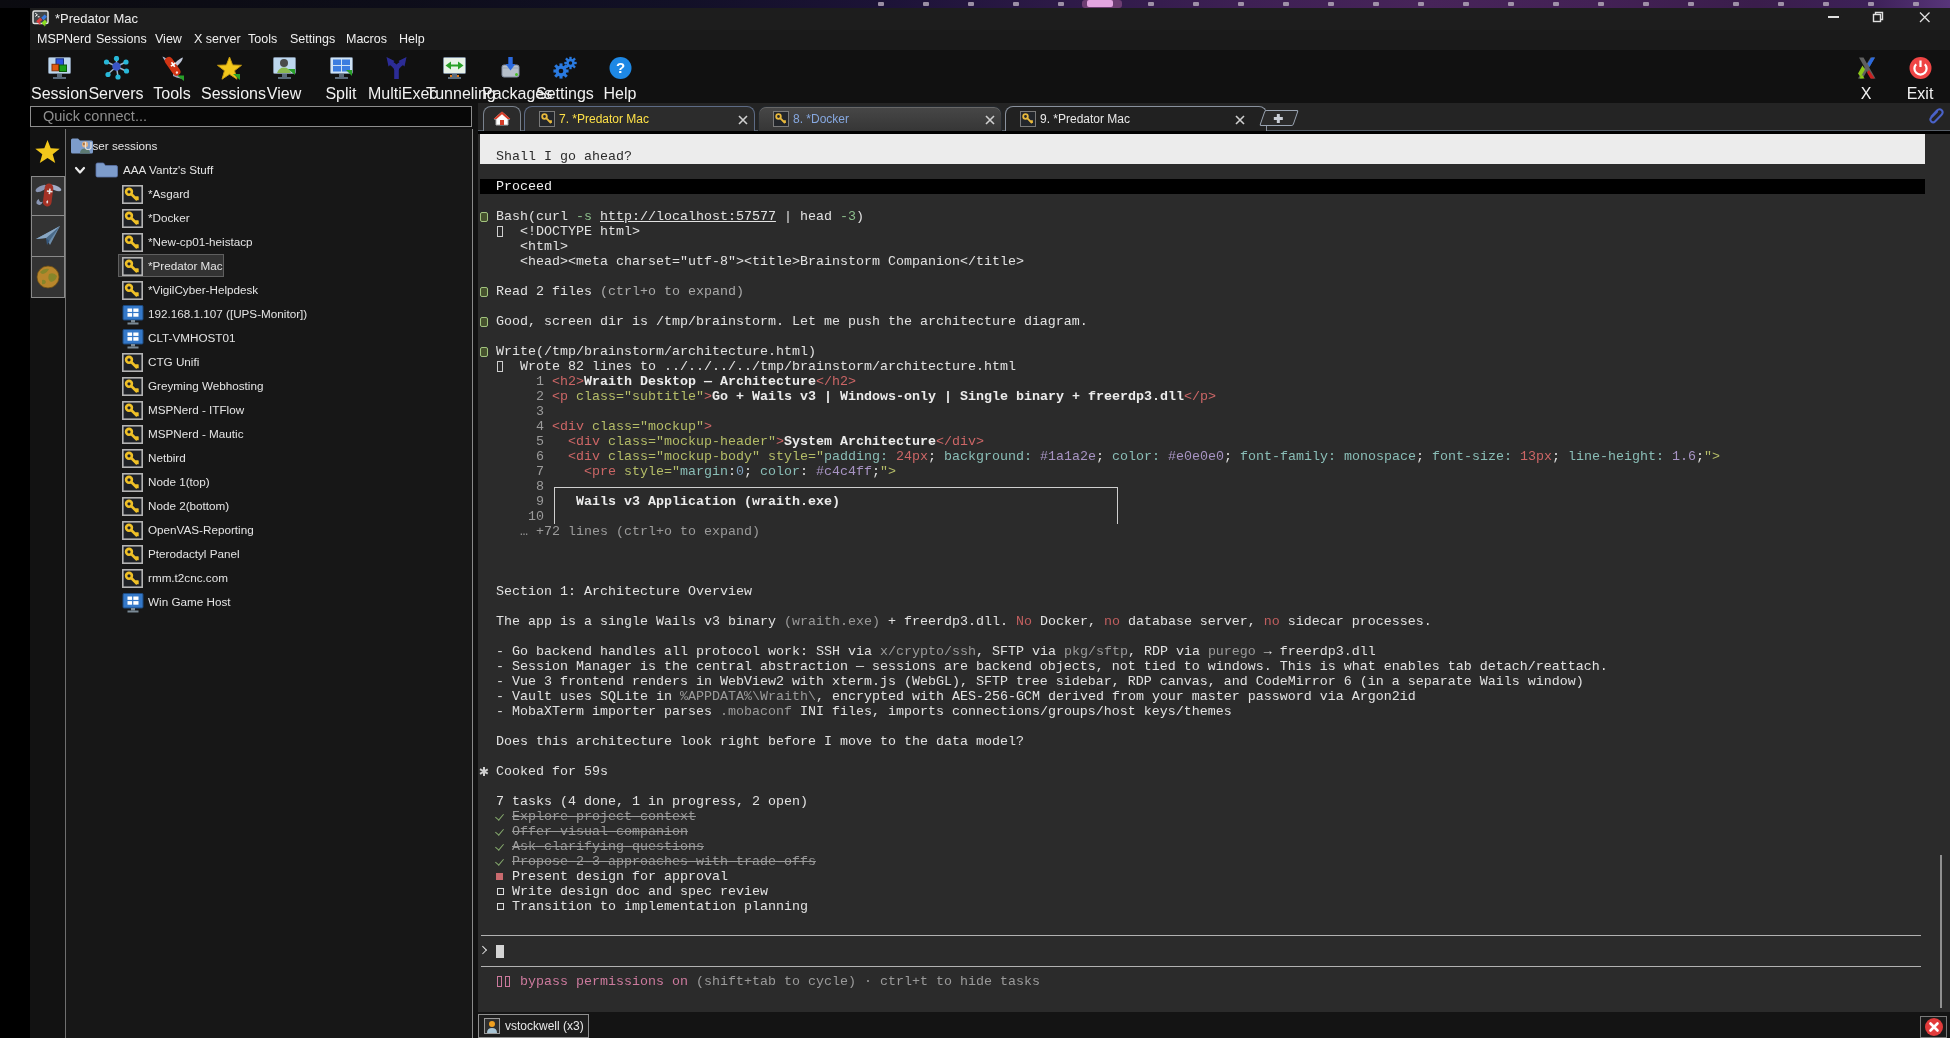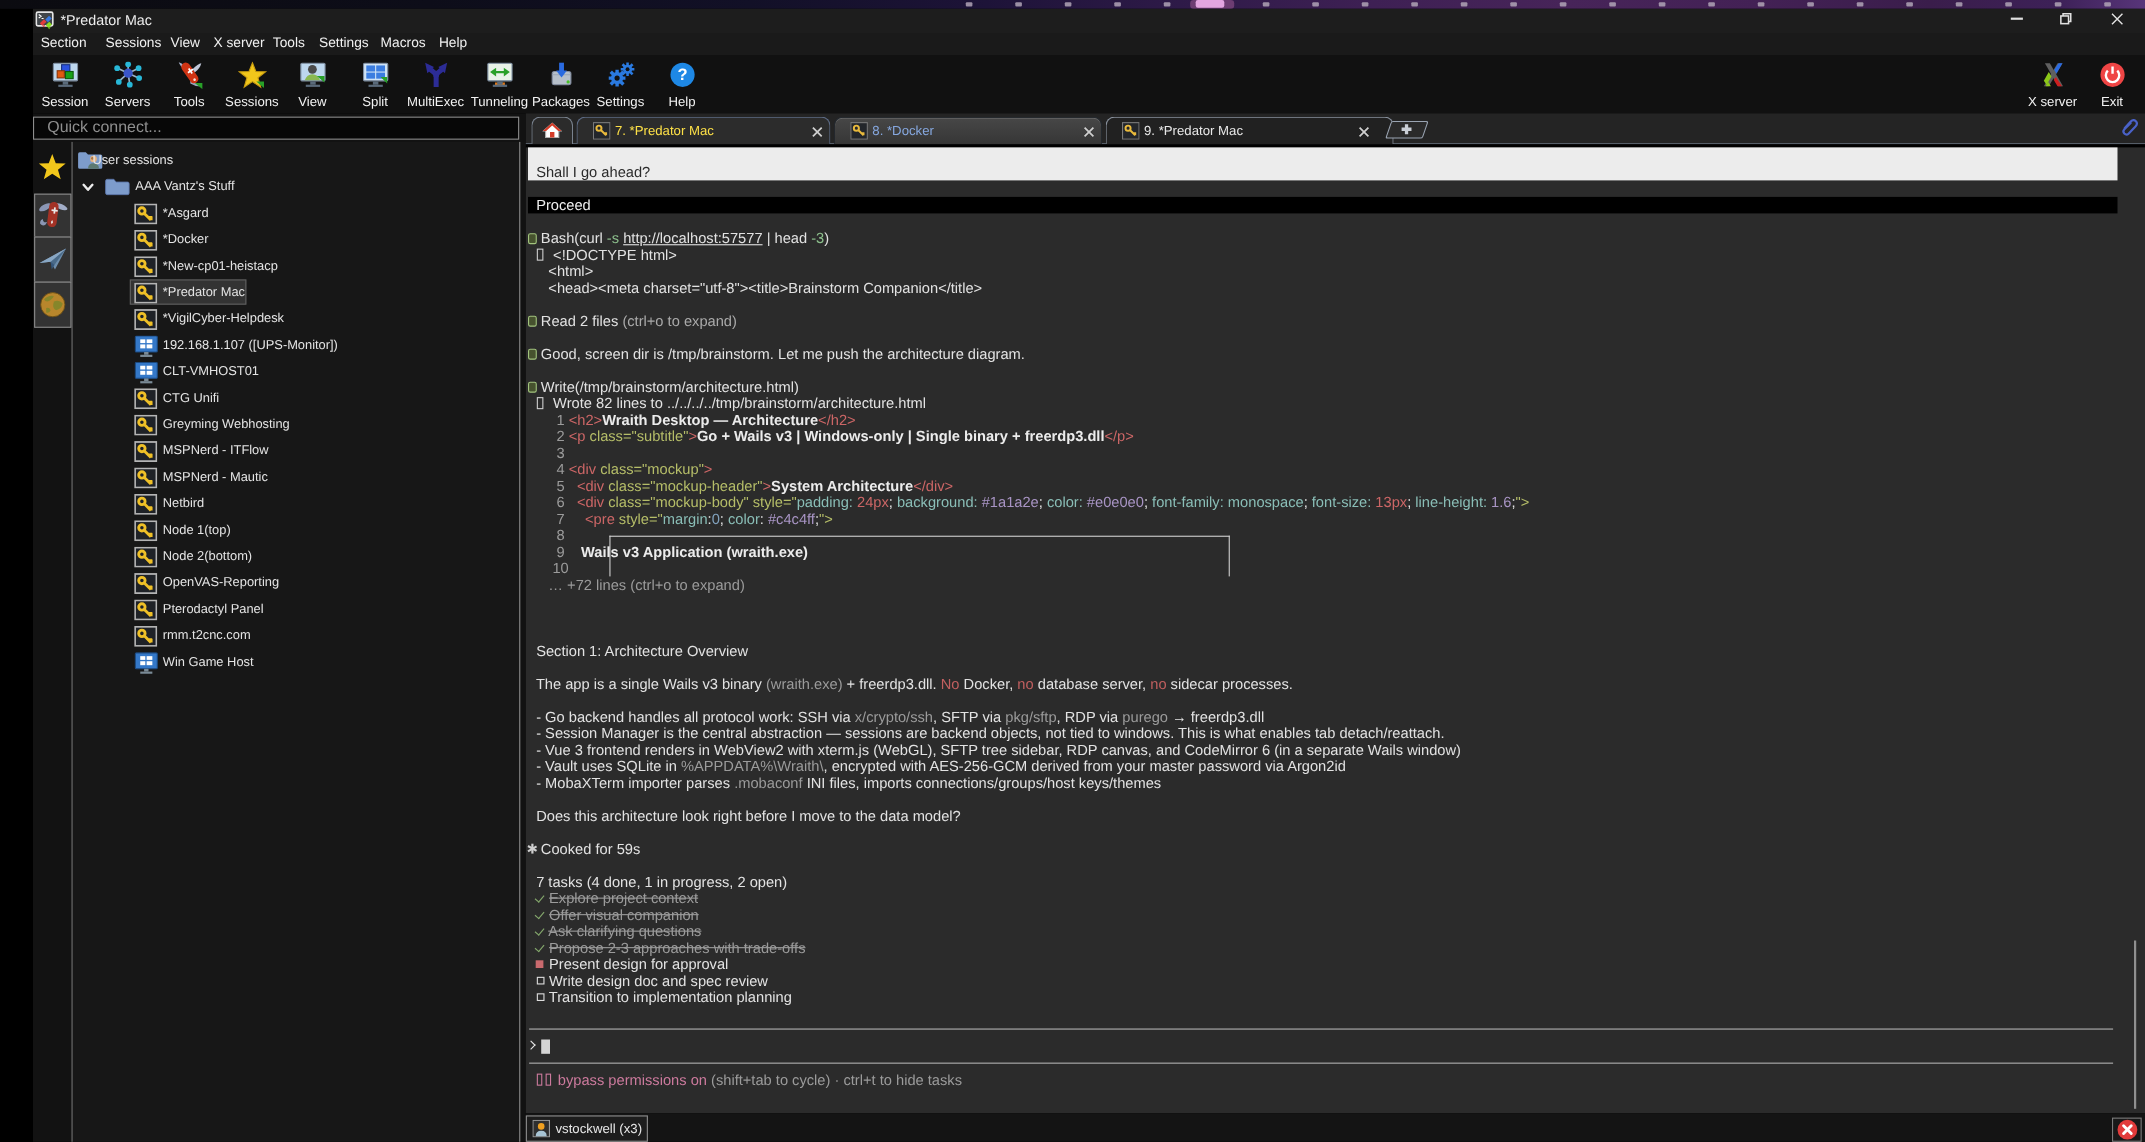--- a/index.html
+++ b/index.html
@@ -9,35 +9,35 @@
 .dot{position:absolute;top:2px;width:6px;height:4px;background:#b0a4b6;border-radius:1px;opacity:0.85}
 #pinkbtn{position:absolute;left:1087px;top:0;width:26px;height:7px;background:#e3a5e0;border-radius:2px}
 #pinkbg{position:absolute;left:1082px;top:0;width:40px;height:8px;background:#6d3d72;border-radius:3px}
 #titlebar{position:absolute;left:30px;top:8px;width:1920px;height:22px;background:#1d1d1d}
 #titlebar .t{position:absolute;left:25px;top:3px;color:#eee;font-size:13px}
 #menubar{position:absolute;left:30px;top:30px;width:1920px;height:20px;background:#1a1a1a}
 #menubar span{position:absolute;top:2px;color:#f0f0f0;font-size:12.5px}
 #toolbar{position:absolute;left:30px;top:50px;width:1920px;height:53px;background:#111}
 .tbi{position:absolute;top:2px;width:56px;text-align:center}
 .tbi .ic{display:flex;height:32px;align-items:center;justify-content:center}
-.tbi .lb{display:block;margin-top:1px;color:#f2f2f2;font-size:12px}
+.tbi .lb{display:block;margin-top:1px;color:#f2f2f2;font-size:16px}
 #sidebg{position:absolute;left:30px;top:103px;width:448px;height:935px;background:#121212}
 #qc{position:absolute;left:30px;top:106px;width:442px;height:21px;background:#070707;border:1px solid #8d8d8d;color:#8f8f8f;font-size:14.5px;line-height:19px;padding-left:12px}
 #panel{position:absolute;left:65px;top:129px;width:408px;height:909px;background:#171717;border-left:1px solid #6f6f6f;border-right:1px solid #8a8a8a}
 .trow{position:absolute;height:24px;color:#e4e4e4;font-size:11.7px;line-height:24px;white-space:nowrap}
 .lsbtn{position:absolute;left:31px;width:34px;background:#333;border:1px solid #8a8a8a}
 #tabbar{position:absolute;left:478px;top:103px;width:1472px;height:27px;background:#242424}
 .tab{position:absolute;height:25px;border-radius:8px 8px 0 0;background:linear-gradient(#474747,#363636);border:1px solid #23282e;border-bottom:none;box-shadow:inset 0 1px 0 #676767;color:#e8e8e8;font-size:12px}
 .tab.t7{background:#2c2c2c;border:1px solid #5d6b85;border-bottom:none;box-shadow:none}
 .tab.act{background:#212121;border:1px solid #89919d;border-bottom:none;box-shadow:none}
 #tabline{position:absolute;left:478px;top:130px;width:1472px;height:1px;background:#565e68}
 .tab .lbl{position:absolute;top:5px;white-space:nowrap}
 #terminal{position:absolute;left:478px;top:134px;width:1472px;height:878px;background:#2b2b2b}
 #term{position:absolute;left:480px;top:134px;width:1460px;height:878px;
- font-family:Liberation Sans, sans-serif;font-size:13.333px;line-height:15px;color:#e2e2e2}
+ font-family:Liberation Mono, monospace;font-size:13.333px;line-height:15px;color:#e2e2e2}
 .ln{position:absolute;left:0;height:15px;white-space:pre}
 .bar{position:absolute;left:0;width:1445px}
 .gy{color:#9b9b9b}.rd{color:#c05f5f}.gn{color:#8cbf8c}.cg{color:#b5bd68}
 .cc{color:#8abeb7}.cr{color:#cc6666}.pk{color:#cc7a9d}.cb{color:#81a2be}.cp{color:#a894c4}.gy2{color:#aaa}
 .b{font-weight:bold;color:#ececec}.u{text-decoration:underline}
 .st{text-decoration:line-through;color:#9b9b9b}
 .g{display:inline-block;width:8px;height:15px;position:relative;vertical-align:top}
 .g:before{content:"";position:absolute}
 .blt:before{left:0;top:3px;width:6px;height:8px;border:1px solid #a2c47e;background:#46522e;border-radius:2px}
 .tf:before{left:1px;top:2px;width:4px;height:9px;border:1px solid #cfcfcf}
@@ -95,21 +95,21 @@
     <div class="abs" style="left:1798px;top:8px;width:11px;height:1.5px;background:#e0e0e0"></div>
     <svg class="abs" style="left:1842px;top:3px" width="12" height="12">
       <path d="M3.5 3.5 L3.5 1.5 L10.5 1.5 L10.5 8.5 L8.5 8.5" fill="none" stroke="#e0e0e0" stroke-width="1.4"></path>
       <rect x="1.5" y="3.5" width="7" height="7" fill="none" stroke="#e0e0e0" stroke-width="1.4"></rect>
     </svg>
     <svg class="abs" style="left:1889px;top:3px" width="12" height="12">
       <path d="M1 1.5 L10.5 11 M10.5 1.5 L1 11" stroke="#e0e0e0" stroke-width="1.3"></path>
     </svg>
   </div>
 <div id="menubar">
-    <span style="left:7px">Section</span>
+    <span style="left:7px">MSPNerd</span>
     <span style="left:66px">Sessions</span>
     <span style="left:125px">View</span>
     <span style="left:164px">X server</span>
     <span style="left:218px">Tools</span>
     <span style="left:260px">Settings</span>
     <span style="left:316px">Macros</span>
     <span style="left:369px">Help</span>
   </div>
 <div id="toolbar">
     <div class="tbi" style="left:1px">

